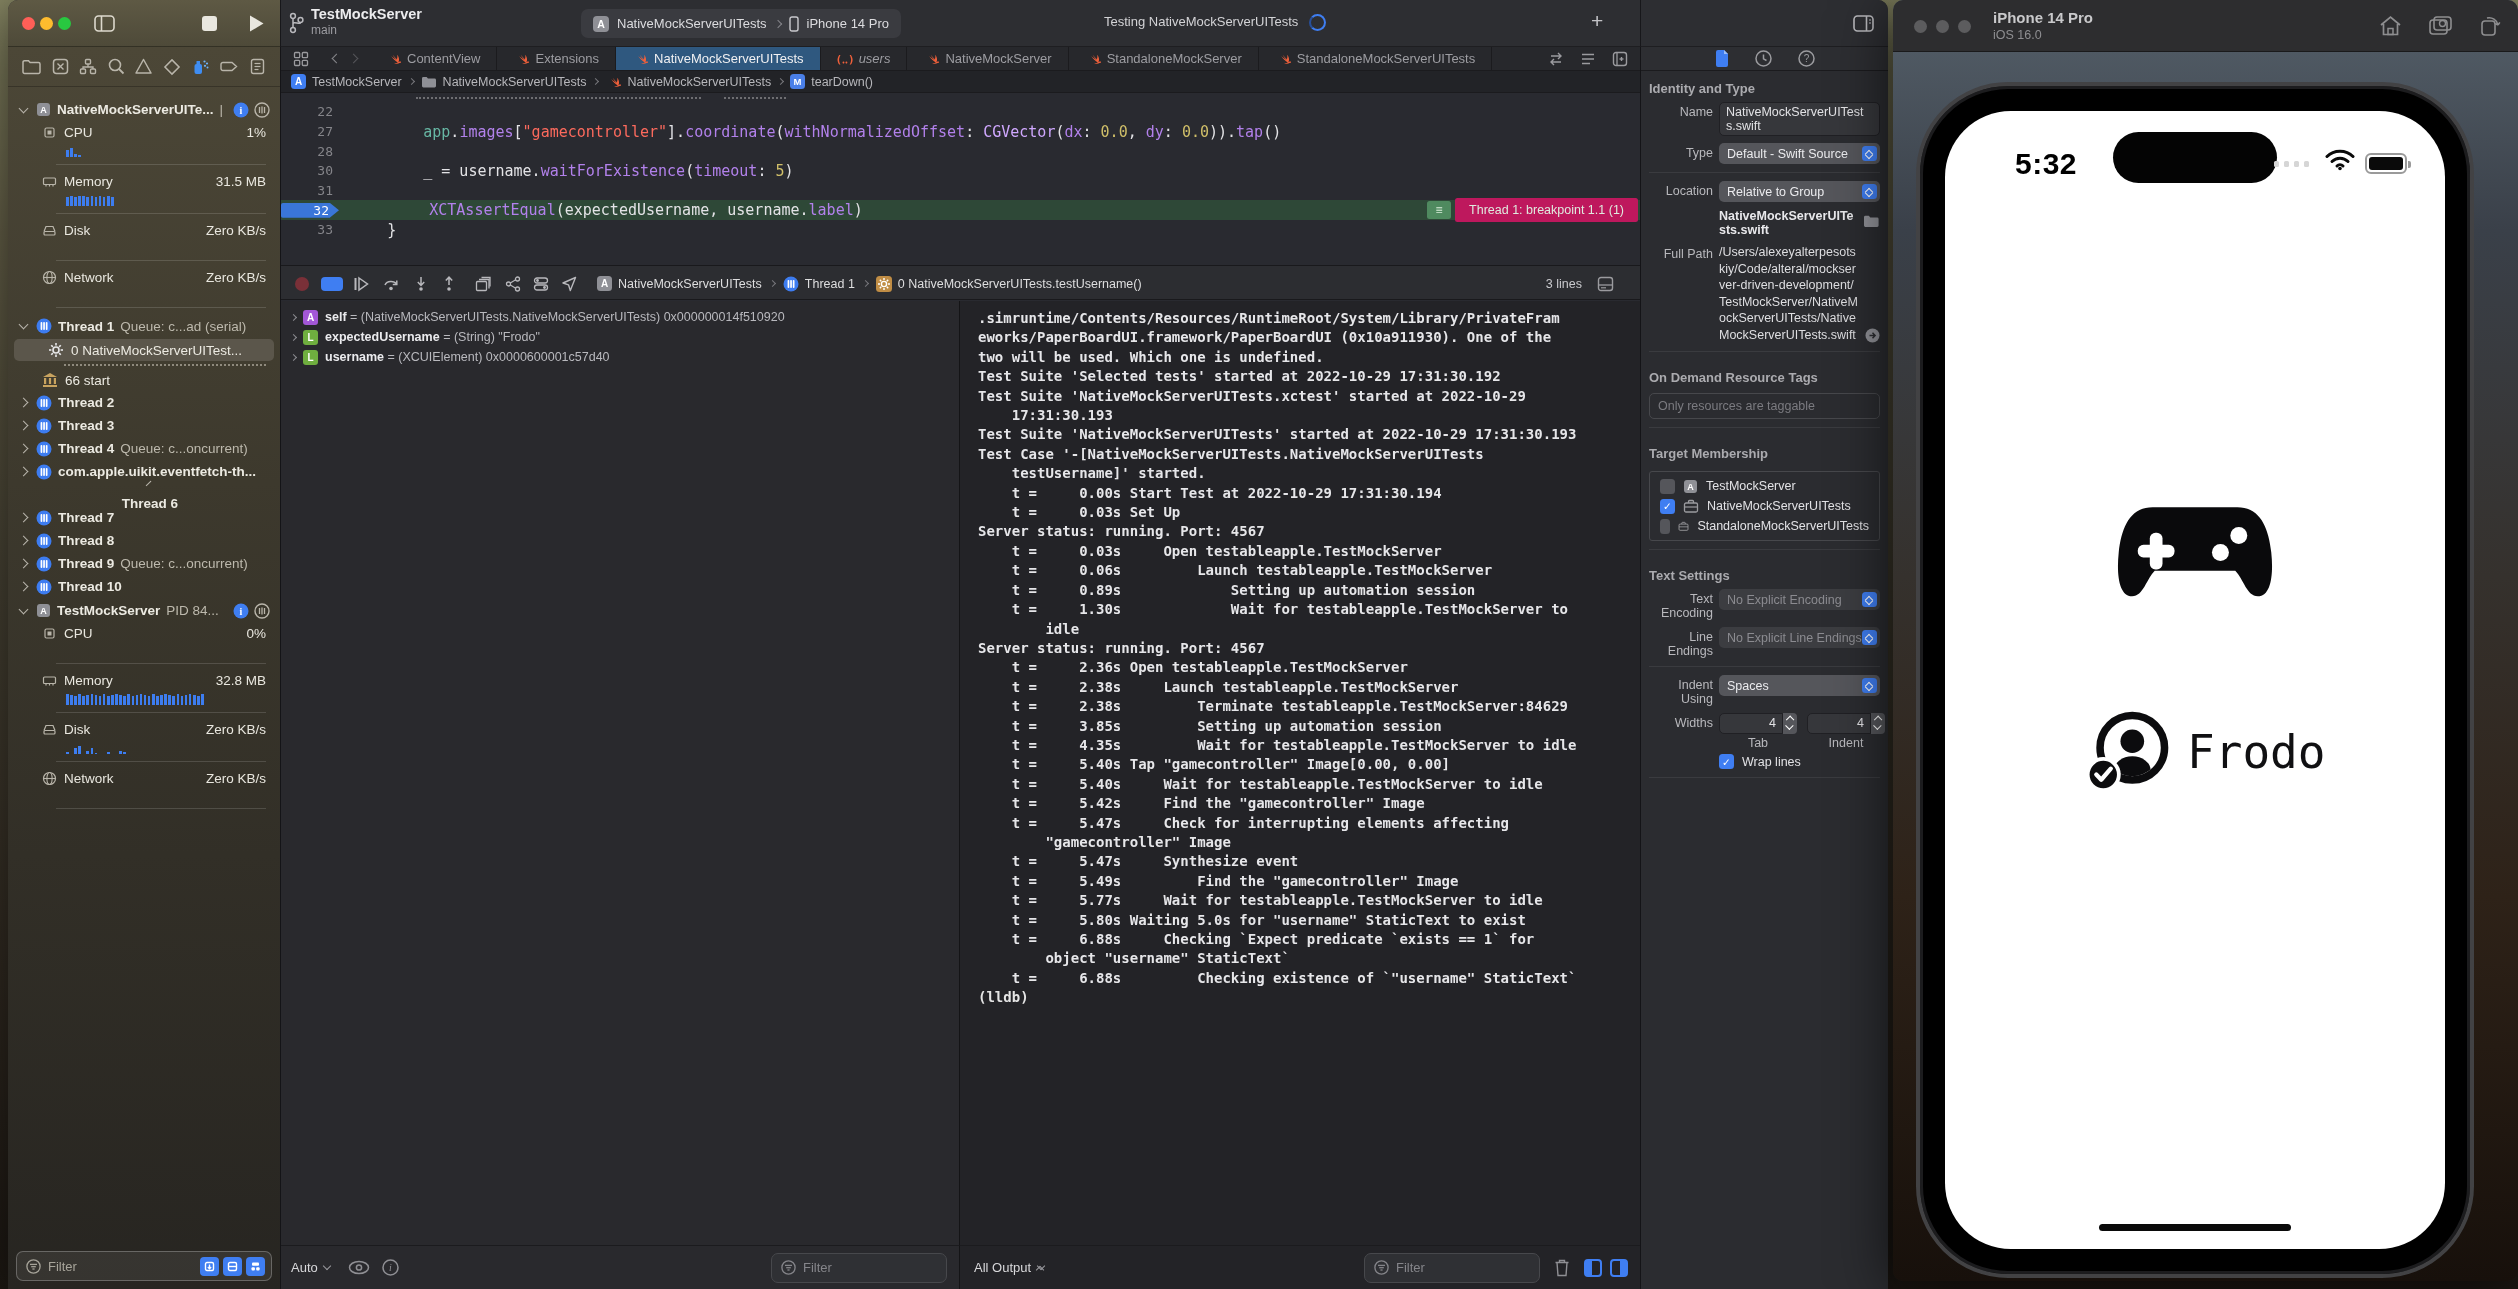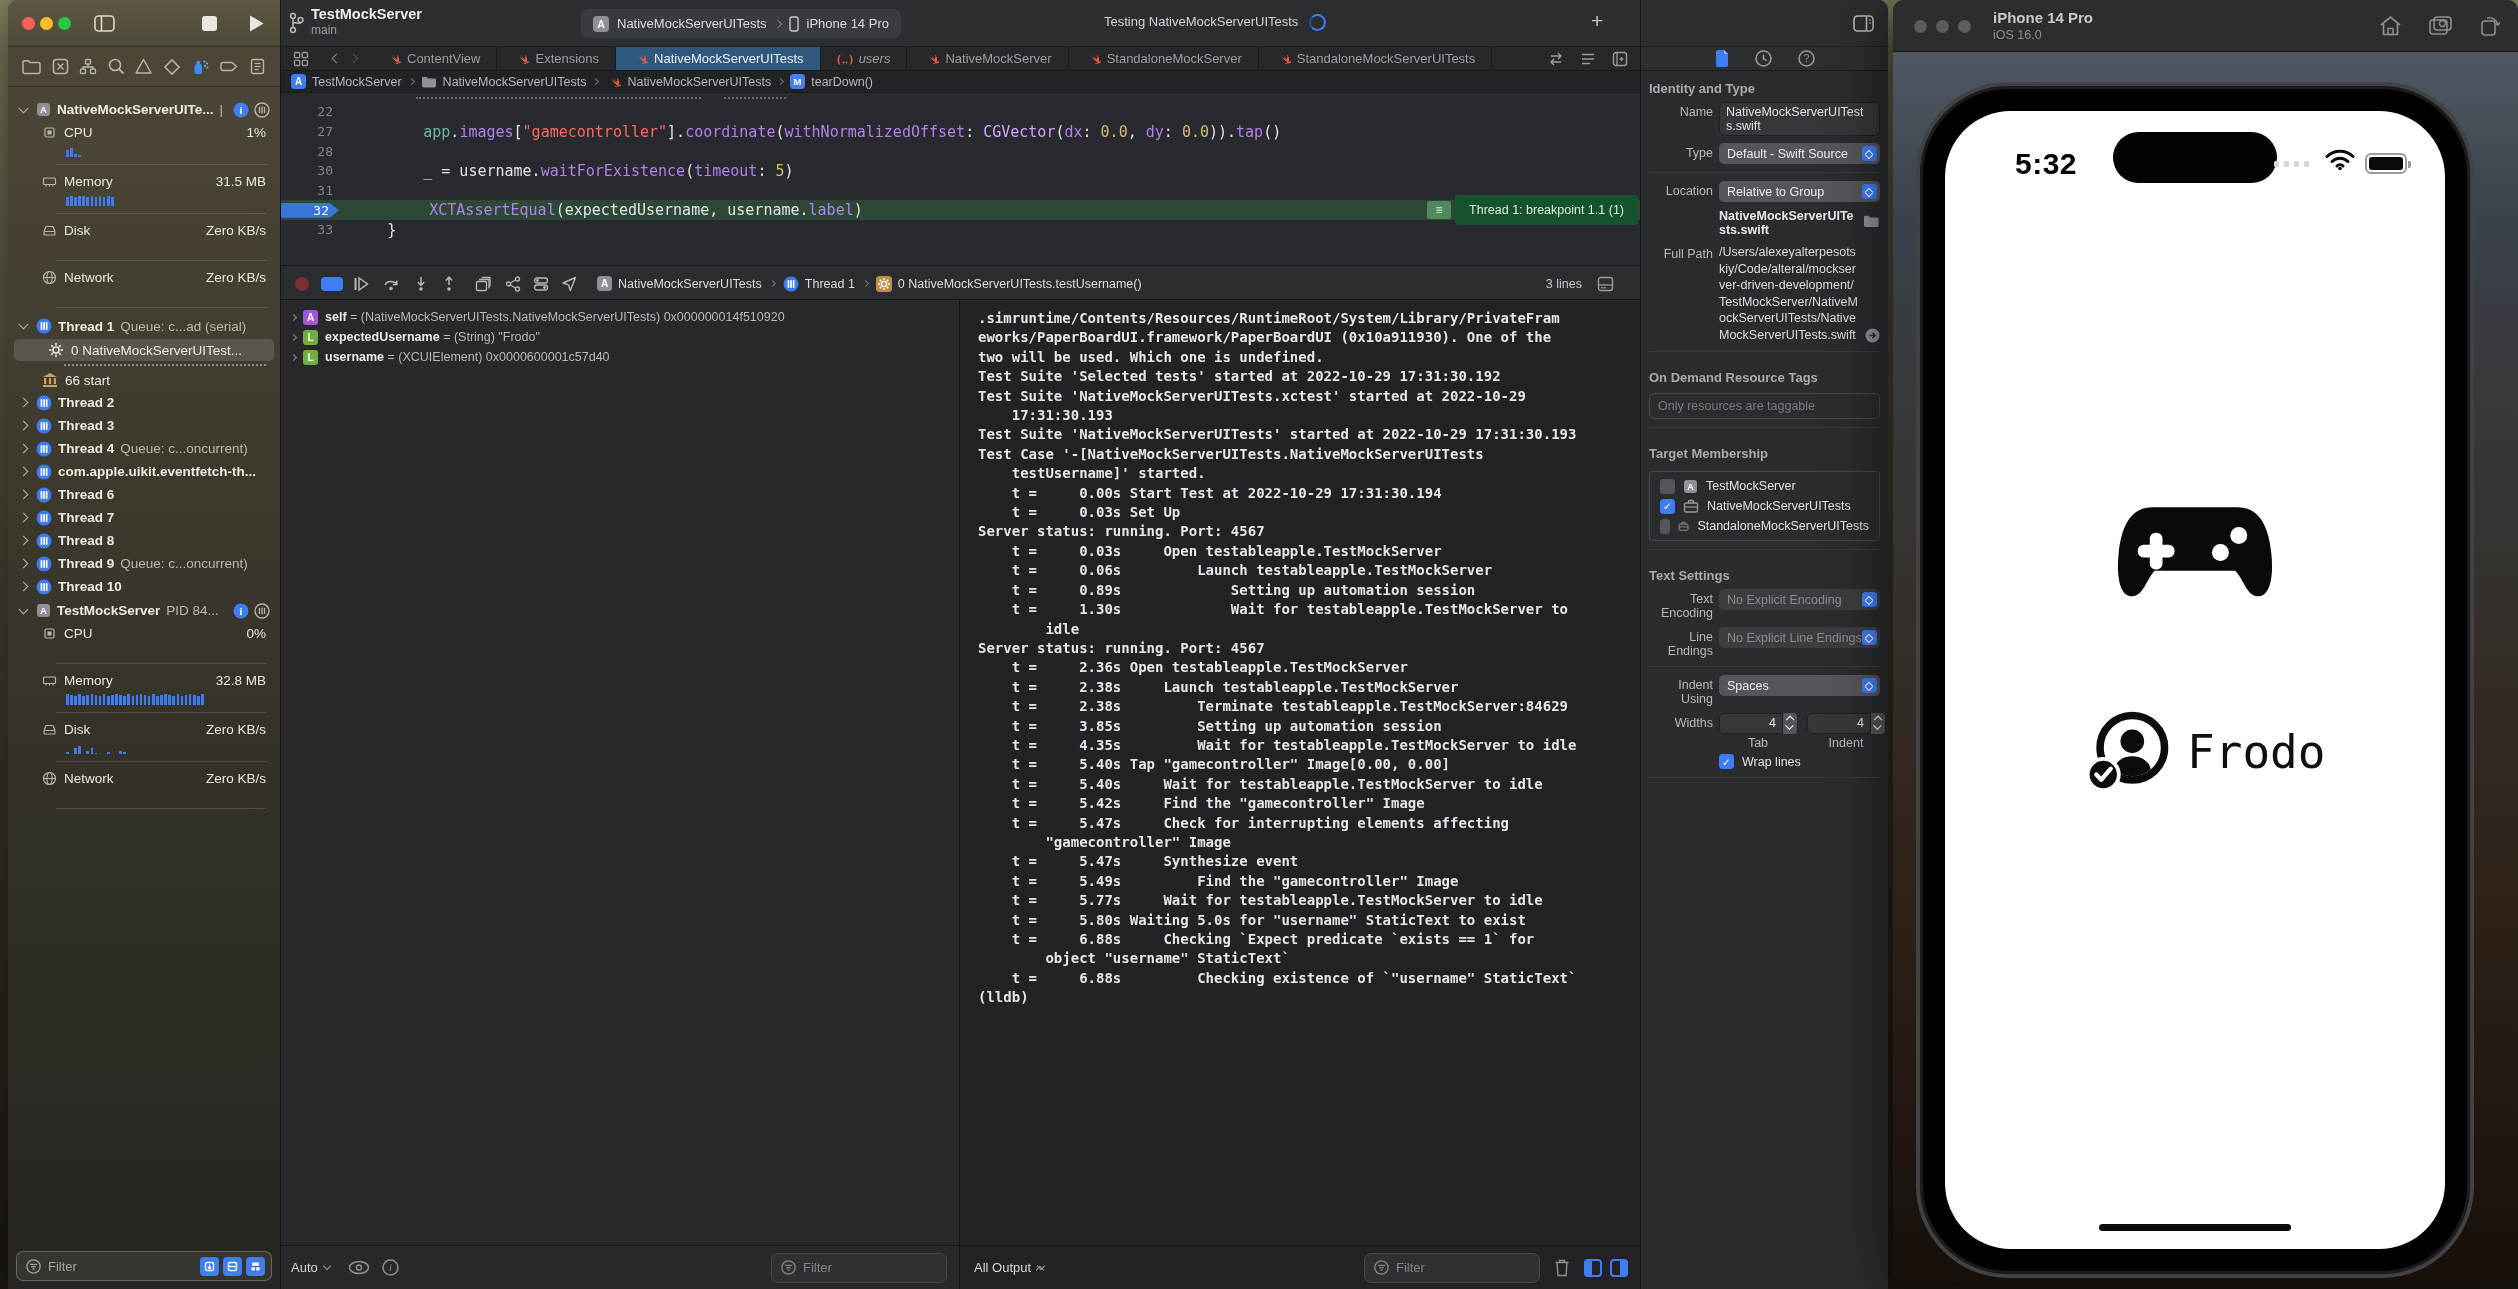--- a/index.html
+++ b/index.html
@@ -72,21 +72,21 @@
   .cl { position:relative; height:19.7px; display:flex; align-items:center; font-size:15px; }
   .cl .ln { width:52px; text-align:right; color:#85858a; font-size:13px; font-family:"DejaVu Sans Mono",monospace; flex:0 0 auto; position:relative; z-index:2;}
   .cl .lc { margin-left:18px; font-family:"DejaVu Sans Mono",monospace; white-space:pre; z-index:2; }
   .cl.hl::before { content:""; position:absolute; inset:0; background:#2e4837; }
   .bp { background:#3a76d8; color:#fff !important; border-radius:2px;
     clip-path:polygon(0 0,84% 0,100% 50%,84% 100%,0 100%); padding-right:10px; width:58px !important; }
   .tokp{color:#e3e3e6}.tokk{color:#fc5fa3;font-weight:bold}.toks{color:#fc6a5d}.tokn{color:#d0bf69}
   .tokm{color:#b281eb}.tokt{color:#d0a8ff}.tokf{color:#67b7a4}
   .bp-badge { position:absolute; right:2px; top:1px; height:18px; display:flex; gap:4px; z-index:3; align-items:center;}
   .bp-badge .sq { width:24px; height:18px; background:#4f8a5f; border-radius:2.5px; color:#d9ecd9; font-size:12px; display:flex; align-items:center; justify-content:center; }
-  .bp-badge .bb { height:30px; background:#14532d; border-radius:2.5px; color:#dfeade; font-size:12.5px; display:flex; align-items:center; padding:0 14px; }
+  .bp-badge .bb { height:24px; background:#be185d; border-radius:2.5px; color:#dfeade; font-size:12.5px; display:flex; align-items:center; padding:0 14px; }
   .topdots { position:absolute; top:3px; height:0; border-top:2px dotted #6e6e72; }
 
   #debugbar { position:absolute; top:218px; left:0; right:0; height:35px; background:#2c2d31;
     border-top:1px solid #19191c; border-bottom:1px solid #19191c; display:flex; align-items:center; font-size:12.5px; color:#c9c9cd; }
   .dbi { position:absolute; top:0; height:35px; display:flex; align-items:center; }
   #varspane { position:absolute; top:254px; left:0; width:678px; bottom:44px; background:#29292d; overflow:hidden; }
   #consolepane { position:absolute; top:254px; left:678px; right:0; bottom:44px; background:#232327; border-left:1px solid #141416; overflow:hidden; }
   .vrow { display:flex; align-items:center; gap:7px; padding:2.5px 0 2.5px 10px; font-size:12.5px; color:#c2c2c7; }
   .vrow b { color:#ebebee; }
   .vbadge { width:15px; height:15px; border-radius:3px; color:#fff; font-size:10px; font-weight:bold;
@@ -449,21 +449,21 @@
           <div class="nrow" style="height: 23px;">
             <span style="width:7px;height:7px;border-right:1.8px solid #b9b5ac;border-bottom:1.8px solid #b9b5ac;display:inline-block;transform:rotate(-45deg);margin:0 3px 0 0"></span>
             <svg width="16" height="16" viewBox="0 0 16 16">
               <circle cx="8" cy="8" r="7.5" fill="#3d7cf0"></circle>
               <rect x="4.6" y="4" width="1.7" height="8" rx=".8" fill="#fff"></rect>
               <rect x="7.2" y="4" width="1.7" height="8" rx=".8" fill="#fff"></rect>
               <rect x="9.8" y="4" width="1.7" height="8" rx=".8" fill="#fff"></rect>
             </svg>
             <span class="bold">com.apple.uikit.eventfetch-th...</span>
           </div>
-          <div class="nrow" style="height: 23px;">
+          <div class="nrow" style="height: 23px; flex-direction: column;">
             <span style="width:7px;height:7px;border-right:1.8px solid #b9b5ac;border-bottom:1.8px solid #b9b5ac;display:inline-block;transform:rotate(-45deg);margin:0 3px 0 0"></span>
             <svg width="16" height="16" viewBox="0 0 16 16">
               <circle cx="8" cy="8" r="7.5" fill="#3d7cf0"></circle>
               <rect x="4.6" y="4" width="1.7" height="8" rx=".8" fill="#fff"></rect>
               <rect x="7.2" y="4" width="1.7" height="8" rx=".8" fill="#fff"></rect>
               <rect x="9.8" y="4" width="1.7" height="8" rx=".8" fill="#fff"></rect>
             </svg>
             <span class="bold">Thread 6</span>
           </div>
           <div class="nrow" style="height: 23px;">

